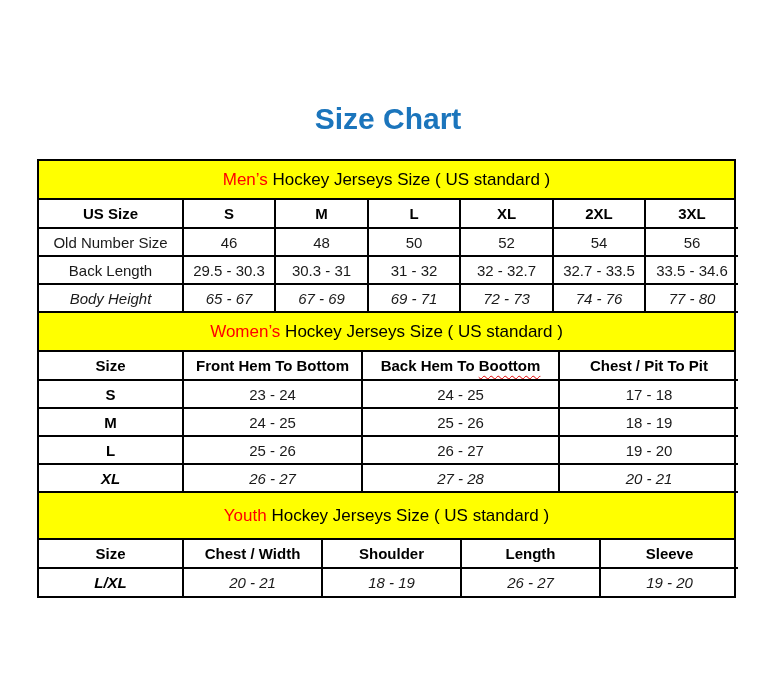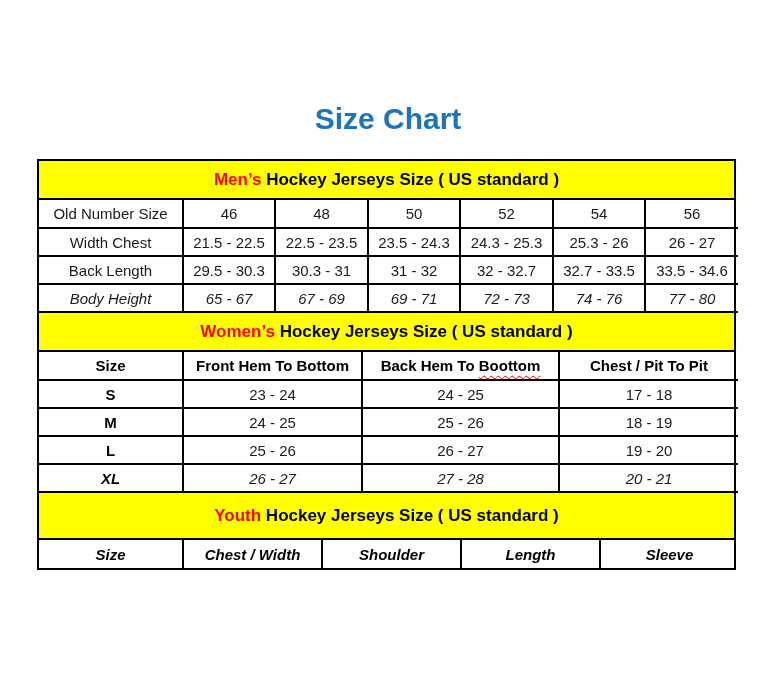--- a/index.html
+++ b/index.html
@@ -20,21 +20,21 @@
     font-size:30px;font-weight:bold;color:var(--blue);
     letter-spacing:0px;
   }
   .chart{
     width:699px;margin:23px 0 0 37px;
     border:2px solid var(--border);
   }
   .band{
     background:var(--yellow);
     height:39px;display:flex;align-items:center;justify-content:center;
-    font-size:17px;font-weight:bold;color:#000;
+    font-size:17px;font-weight:normal;color:#000;
     border-bottom:2px solid var(--border);
   }
   .band.youth-band{height:47px;}
   .band .accent{color:var(--red);white-space:pre;}
   .band .rest{white-space:pre;}
   table.tbl{
     width:100%;border-collapse:collapse;table-layout:fixed;
   }
   table.tbl:not(:last-child){border-bottom:2px solid var(--border);}
   .tbl th,.tbl td{
@@ -76,37 +76,37 @@
       <colgroup>
         <col style="width:144px">
           <col style="width:92px">
           <col style="width:93px">
           <col style="width:92px">
           <col style="width:93px">
           <col style="width:92px">
           <col style="width:93px">
       </colgroup>
       <tbody>
+          <tr>
+        <th>US Size</th>
+        <th>S</th>
+        <th>M</th>
+        <th>L</th>
+        <th>XL</th>
+        <th>2XL</th>
+        <th>3XL</th>
+      </tr>
       <tr>
         <td class="rowlabel">Old Number Size</td>
         <td>46</td>
         <td>48</td>
         <td>50</td>
         <td>52</td>
         <td>54</td>
         <td>56</td>
-      </tr>
-      <tr>
-        <td class="rowlabel">Width Chest</td>
-        <td>21.5 - 22.5</td>
-        <td>22.5 - 23.5</td>
-        <td>23.5 - 24.3</td>
-        <td>24.3 - 25.3</td>
-        <td>25.3 - 26</td>
-        <td>26 - 27</td>
       </tr>
       <tr>
         <td class="rowlabel">Back Length</td>
         <td>29.5 - 30.3</td>
         <td>30.3 - 31</td>
         <td>31 - 32</td>
         <td>32 - 32.7</td>
         <td>32.7 - 33.5</td>
         <td>33.5 - 34.6</td>
       </tr>
@@ -180,17 +180,24 @@
           <col style="width:138px">
       </colgroup>
       <tbody>
           <tr>
         <th>Size</th>
         <th>Chest / Width</th>
         <th>Shoulder</th>
         <th>Length</th>
         <th>Sleeve</th>
       </tr>
+      <tr>
+        <td class="sizecell">L/XL</td>
+        <td>20 - 21</td>
+        <td>18 - 19</td>
+        <td>26 - 27</td>
+        <td>19 - 20</td>
+      </tr>
     </tbody>
       </table>
 
   </div>
 </div>
 
 </body></html>

